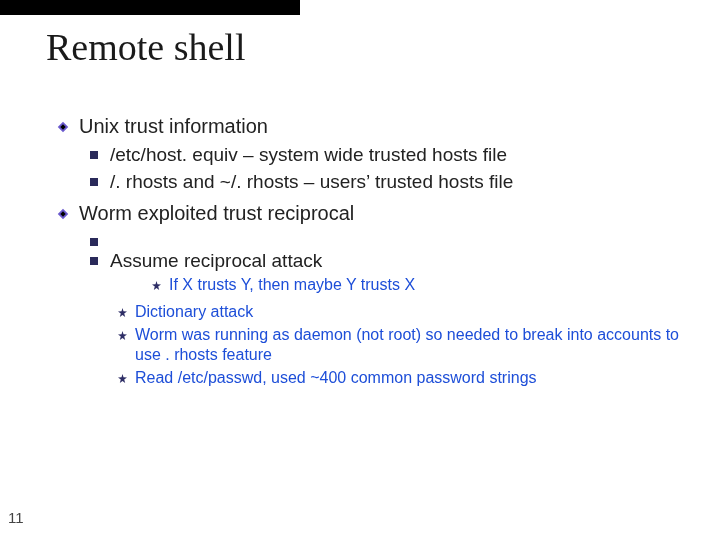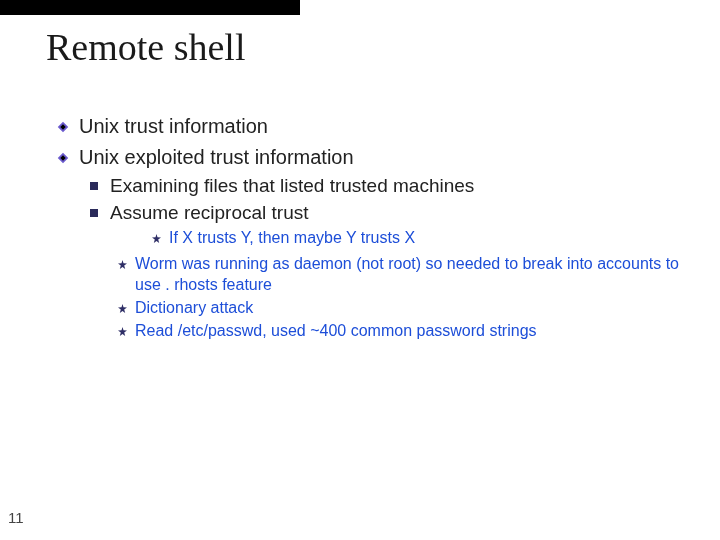--- a/index.html
+++ b/index.html
@@ -122,38 +122,47 @@
 
     <div class="lvl1">
       <span class="bullet">
         <svg viewBox="0 0 14 14" width="14" height="14">
           <rect x="3.3" y="3.3" width="7.4" height="7.4" transform="rotate(45 7 7)" fill="#6a5acd"></rect>
           <rect x="5.1" y="5.1" width="3.8" height="3.8" transform="rotate(45 7 7)" fill="#000"></rect>
         </svg>
       </span>
       <span class="text">Unix trust information</span>
     </div>
+    <div class="lvl2-group">
+      <div class="lvl2">
+        <span class="bullet"></span>
+        <span class="text">/etc/host. equiv – system wide trusted hosts file</span>
+      </div>
+      <div class="lvl2">
+        <span class="bullet"></span>
+        <span class="text">/. rhosts and ~/. rhosts – users’ trusted hosts file</span>
+      </div>
+    </div>
 
     <div class="lvl1">
       <span class="bullet">
         <svg viewBox="0 0 14 14" width="14" height="14">
           <rect x="3.3" y="3.3" width="7.4" height="7.4" transform="rotate(45 7 7)" fill="#6a5acd"></rect>
           <rect x="5.1" y="5.1" width="3.8" height="3.8" transform="rotate(45 7 7)" fill="#000"></rect>
         </svg>
       </span>
-      <span class="text">Unix exploited trust information</span>
+      <span class="text">Worm exploited trust reciprocal</span>
     </div>
     <div class="lvl2-group">
       <div class="lvl2">
         <span class="bullet"></span>
-        <span class="text">Examining files that listed trusted machines</span>
-      </div>
-      <div class="lvl2">
-        <span class="bullet"></span>
-        <span class="text">Assume reciprocal trust</span>
+      </div>
+      <div class="lvl2">
+        <span class="bullet"></span>
+        <span class="text">Assume reciprocal attack</span>
       </div>
       <div class="lvl3-group">
         <div class="lvl3">
           <span class="bullet">
             <svg viewBox="0 0 10 10" width="9" height="9">
               <polygon points="5,0 6.1,3.6 10,3.8 6.9,6.1 8,10 5,7.7 2,10 3.1,6.1 0,3.8 3.9,3.6" fill="#2e2e66"></polygon>
             </svg>
           </span>
           <span class="text">If X trusts Y, then maybe Y trusts X</span>
         </div>
@@ -161,29 +170,29 @@
     </div>
 
     <div class="lvl2-group">
       <div class="lvl3-group" style="margin-left:28px;">
         <div class="lvl3">
           <span class="bullet">
             <svg viewBox="0 0 10 10" width="9" height="9">
               <polygon points="5,0 6.1,3.6 10,3.8 6.9,6.1 8,10 5,7.7 2,10 3.1,6.1 0,3.8 3.9,3.6" fill="#2e2e66"></polygon>
             </svg>
           </span>
+          <span class="text">Dictionary attack</span>
+        </div>
+        <div class="lvl3">
+          <span class="bullet">
+            <svg viewBox="0 0 10 10" width="9" height="9">
+              <polygon points="5,0 6.1,3.6 10,3.8 6.9,6.1 8,10 5,7.7 2,10 3.1,6.1 0,3.8 3.9,3.6" fill="#2e2e66"></polygon>
+            </svg>
+          </span>
           <span class="text">Worm was running as daemon (not root) so needed to break into accounts to use . rhosts feature</span>
-        </div>
-        <div class="lvl3">
-          <span class="bullet">
-            <svg viewBox="0 0 10 10" width="9" height="9">
-              <polygon points="5,0 6.1,3.6 10,3.8 6.9,6.1 8,10 5,7.7 2,10 3.1,6.1 0,3.8 3.9,3.6" fill="#2e2e66"></polygon>
-            </svg>
-          </span>
-          <span class="text">Dictionary attack</span>
         </div>
         <div class="lvl3">
           <span class="bullet">
             <svg viewBox="0 0 10 10" width="9" height="9">
               <polygon points="5,0 6.1,3.6 10,3.8 6.9,6.1 8,10 5,7.7 2,10 3.1,6.1 0,3.8 3.9,3.6" fill="#2e2e66"></polygon>
             </svg>
           </span>
           <span class="text">Read /etc/passwd, used ~400 common password strings</span>
         </div>
       </div>

